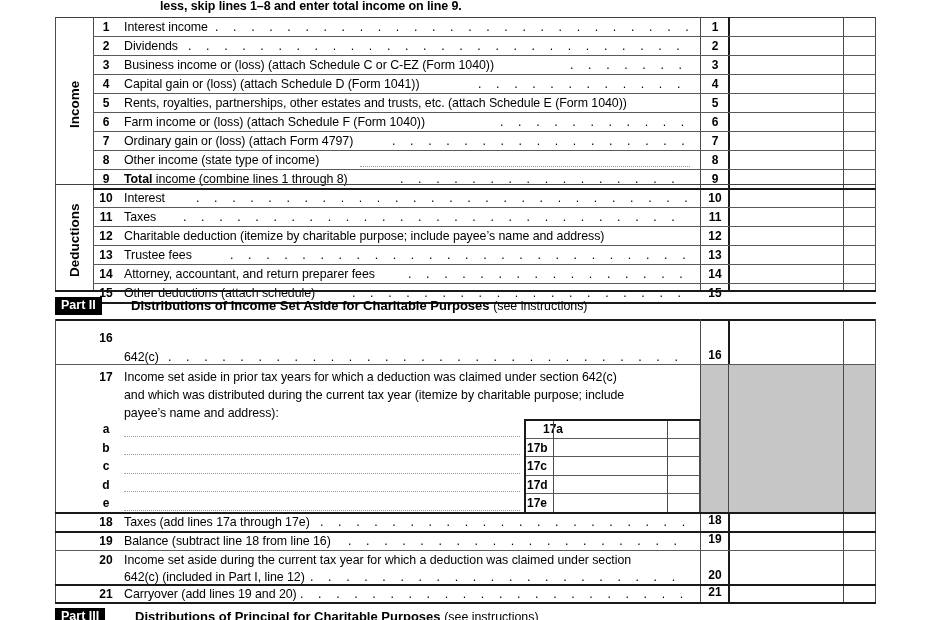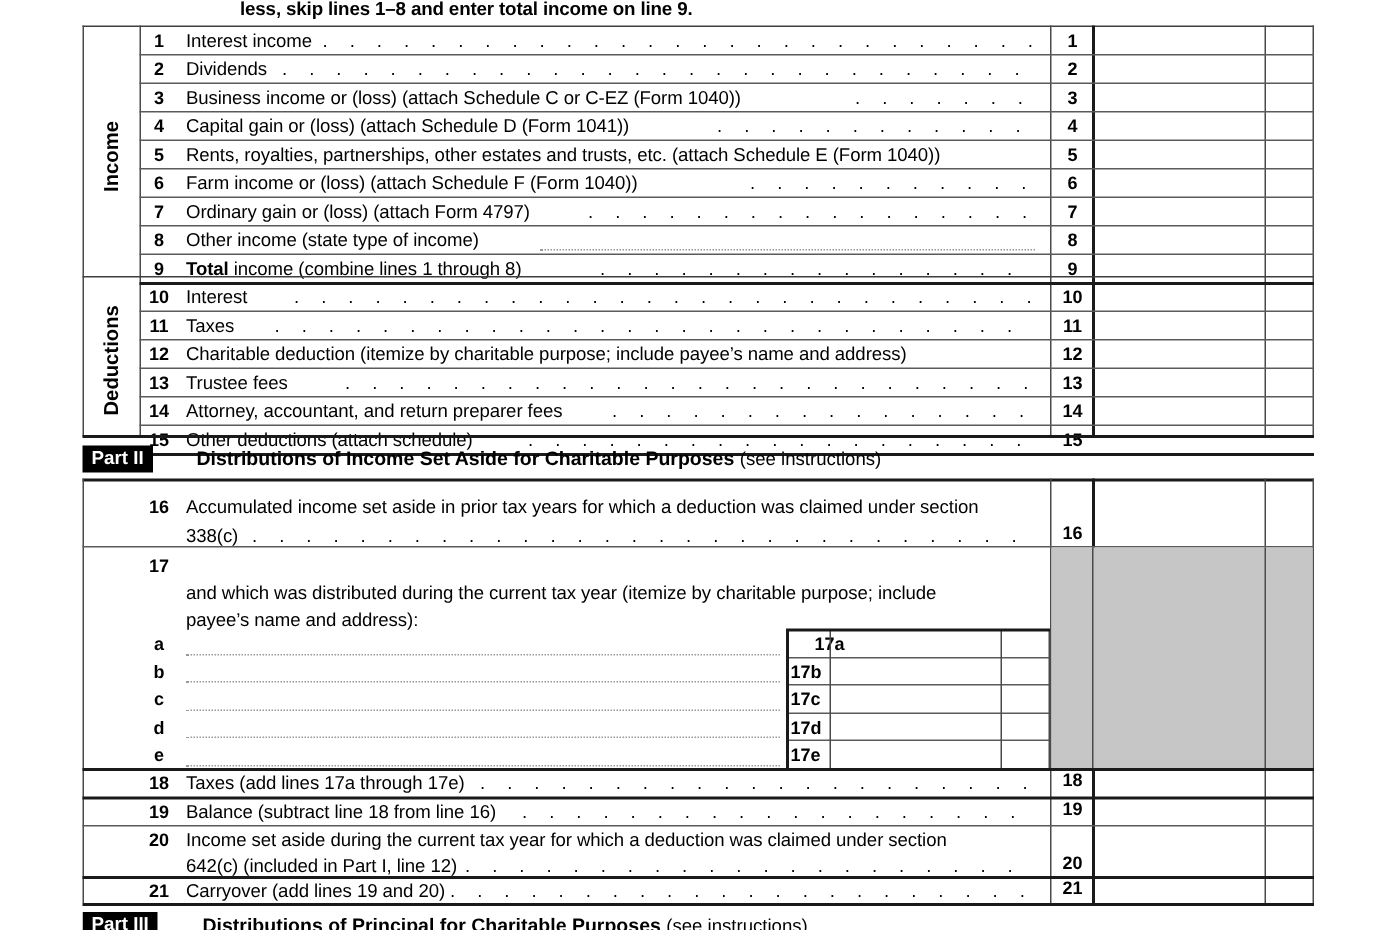--- a/index.html
+++ b/index.html
@@ -238,28 +238,28 @@
   </div>
   <div class="rule-h thick" style="left:55px; top:319px; width:821px;"></div>
 
   <div class="rule-v" style="left:55px; top:319px; height:283px;"></div>
   <div class="rule-v" style="left:700px; top:319px; height:283px;"></div>
   <div class="rule-v thick" style="left:728px; top:319px; height:283px;"></div>
   <div class="rule-v" style="left:843px; top:319px; height:283px;"></div>
   <div class="rule-v" style="left:875px; top:319px; height:283px;"></div>
 
   <div class="lnum" style="left:93px; top:329px;">16</div>
-  <div class="ldesc" style="left:124px; top:329px;">Accumulated income set aside in prior tax years for which a deduction was claimed under section</div>
-  <div class="ldesc" style="left:124px; top:348px;">338(c)</div>
+  <div class="ldesc" style="left:124px; top:348px;">642(c)</div>
   <div class="leader" style="left:168px; top:348px; width:520px;">. . . . . . . . . . . . . . . . . . . . . . . . . . . . . . . . . . . . . . . . . . . . . . . . . . . . . .</div>
   <div class="rule-h" style="left:700px; top:364px; width:176px;"></div>
   <div class="boxnum" style="left:701px; top:348px;">16</div>
   <div class="rule-h" style="left:55px; top:364px; width:646px;"></div>
 
   <div class="lnum" style="left:93px; top:368px;">17</div>
+  <div class="ldesc" style="left:124px; top:368px;">Income set aside in prior tax years for which a deduction was claimed under section 642(c)</div>
   <div class="ldesc" style="left:124px; top:386px;">and which was distributed during the current tax year (itemize by charitable purpose; include</div>
   <div class="ldesc" style="left:124px; top:404px;">payee’s name and address):</div>
 
   <div class="shade" style="left:701px; top:365px; width:174px; height:147px;"></div>
   <div class="rule-v" style="left:728px; top:365px; height:147px;"></div>
   <div class="rule-v" style="left:843px; top:365px; height:147px;"></div>
 
   <div id="line17-subs">
       <div class="lnum" style="left: 93px; top: 420px; line-height: 18.6px;">a</div>
       <div class="fillline" style="left: 124px; top: 435.6px; width: 396px;"></div>

